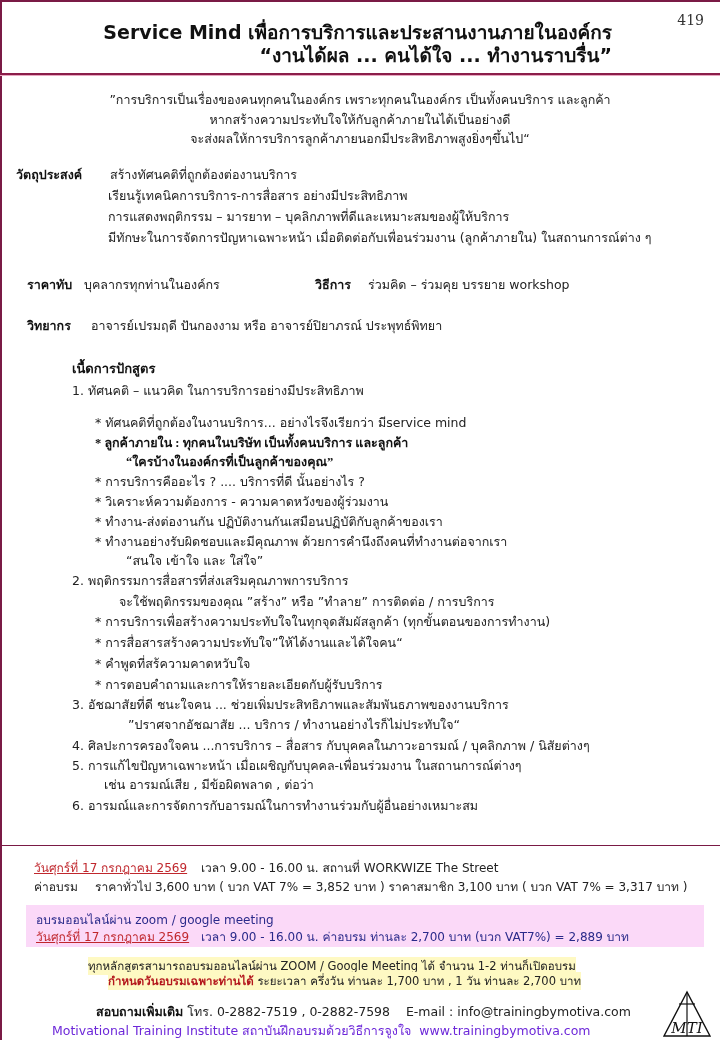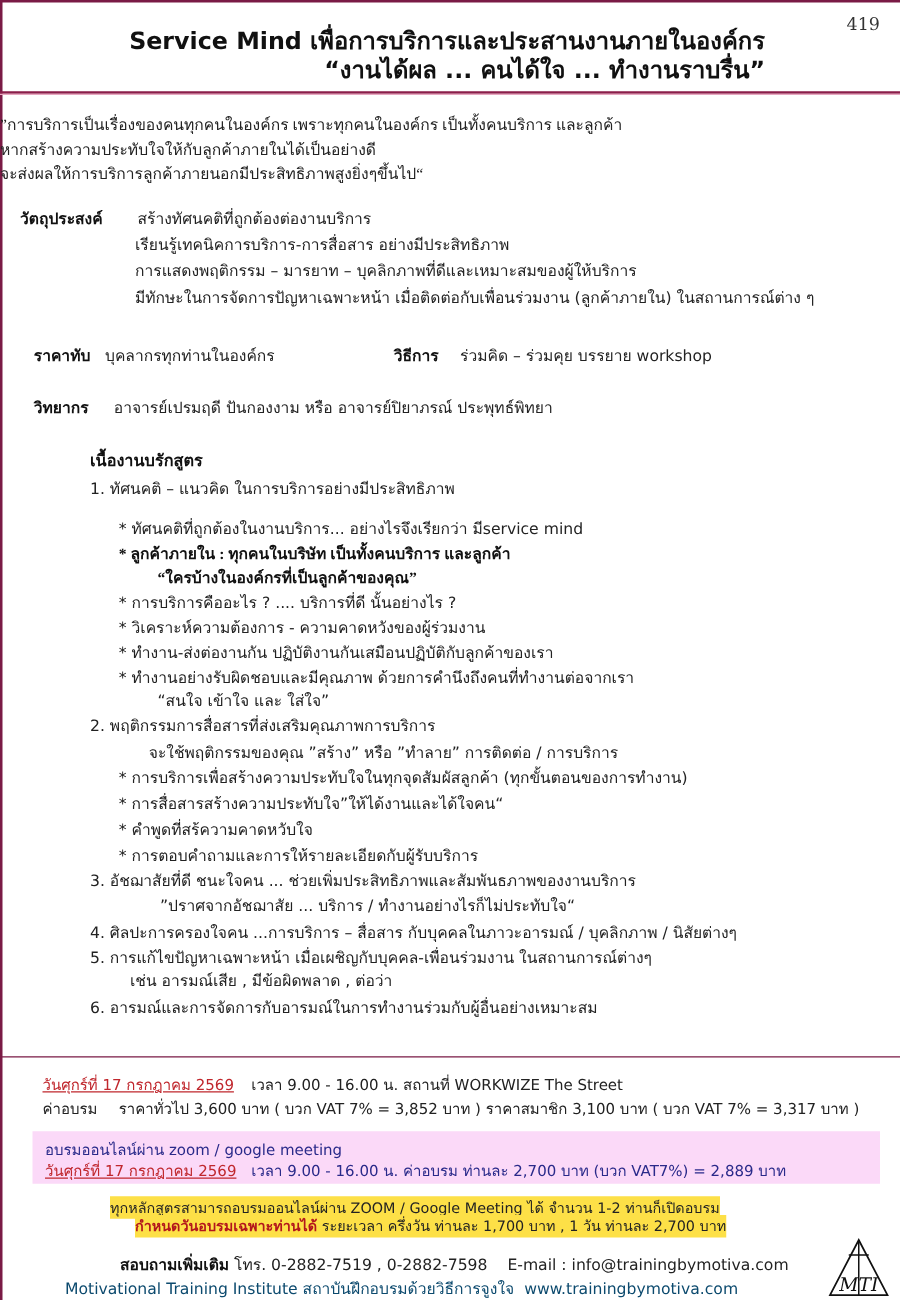--- a/index.html
+++ b/index.html
@@ -9,27 +9,27 @@
   .frame-top { position:absolute; left:0; top:0; width:720px; height:2px; background:#7a1a45; }
   .title-divider { position:absolute; left:0; top:73px; width:720px; height:2px; background:#8b1e4a; }
   .divider-pink { position:absolute; left:0; top:75px; width:720px; height:1px; background:#e8a7c0; }
   .info-divider { position:absolute; left:0; top:845px; width:720px; height:1px; background:#7a1a45; }
 
   .page-number { position:absolute; right:16px; top:12px; font-family:"DejaVu Serif",serif; font-size:14px; color:#333; }
   .title { position:absolute; left:0; width:612px; text-align:right; font-weight:bold; color:#111; }
   .title.l1 { top:17px; font-size:19px; }
   .title.l2 { top:40px; font-size:19px; }
 
-  .quote { position:absolute; left:0; width:720px; text-align:left; font-size:12.5px; color:#222;font-family:Liberation Serif, serif; }
+  .quote { position:absolute; left:0; width:720px; text-align:center; font-size:12.5px; color:#222; }
 
   .t { position:absolute; font-size:12.5px; color:#222; white-space:nowrap; }
   .b { font-weight:bold; color:#111;font-family:Liberation Serif, serif; }
 
   .pink-band { position:absolute; left:26px; top:905px; width:678px; height:42px; background:#fbd9f8; }
-  .yellow-hl { background:#fde047; }
+  .yellow-hl { background:#fef9c3; }
   .red { color:#c0272d;text-decoration:underline; }
   .navy { color:#2a2a8a; }
   .darkred { color:#b3161c; font-weight:bold;margin-top:36px; }
 
   .logo { position:absolute; left:662px; top:990px; width:50px; height:48px; }
 </style>
 </head>
 <body>
 
 <div class="frame-top"></div>
@@ -53,21 +53,21 @@
 <div class="t" style="left:108px; top:228px">มีทักษะในการจัดการปัญหาเฉพาะหน้า เมื่อติดต่อกับเพื่อนร่วมงาน (ลูกค้าภายใน) ในสถานการณ์ต่าง ๆ</div>
 
 <div class="t b" style="left:27px; top:275px">ราคาทับ</div>
 <div class="t" style="left:84px; top:275px">บุคลากรทุกท่านในองค์กร</div>
 <div class="t b" style="left:315px; top:275px">วิธีการ</div>
 <div class="t" style="left:368px; top:275px">ร่วมคิด – ร่วมคุย  บรรยาย  workshop</div>
 
 <div class="t b" style="left:27px; top:316px">วิทยากร</div>
 <div class="t" style="left:91px; top:316px">อาจารย์เปรมฤดี  ปันกองงาม  หรือ อาจารย์ปิยาภรณ์ ประพุทธ์พิทยา</div>
 
-<div class="t b" style="left:72px; top:358px; font-size:13px">เนื้องานบรักสูตร</div>
+<div class="t b" style="left:72px; top:358px; font-size:13px">เนื้ดการปักสูตร</div>
 
 <div class="t" style="left:72px; top:381px">1. ทัศนคติ – แนวคิด ในการบริการอย่างมีประสิทธิภาพ</div>
 <div class="t" style="left:95px; top:413px">* ทัศนคติที่ถูกต้องในงานบริการ... อย่างไรจึงเรียกว่า มีservice mind</div>
 <div class="t b" style="left:95px; top:433px">* ลูกค้าภายใน :  ทุกคนในบริษัท  เป็นทั้งคนบริการ  และลูกค้า</div>
 <div class="t b" style="left:126px; top:452px">“ใครบ้างในองค์กรที่เป็นลูกค้าของคุณ”</div>
 <div class="t" style="left:95px; top:472px">* การบริการคืออะไร ? .... บริการที่ดี  นั้นอย่างไร ?</div>
 <div class="t" style="left:95px; top:492px">* วิเคราะห์ความต้องการ - ความคาดหวังของผู้ร่วมงาน</div>
 <div class="t" style="left:95px; top:512px">* ทำงาน-ส่งต่องานกัน ปฏิบัติงานกันเสมือนปฏิบัติกับลูกค้าของเรา</div>
 <div class="t" style="left:95px; top:532px">* ทำงานอย่างรับผิดชอบและมีคุณภาพ ด้วยการคำนึงถึงคนที่ทำงานต่อจากเรา</div>
 <div class="t" style="left:126px; top:551px">“สนใจ เข้าใจ และ ใส่ใจ”</div>
@@ -93,20 +93,20 @@
 
 <div class="pink-band"></div>
 <div class="t navy" style="left:36px; top:910px; font-size:12px">อบรมออนไลน์ผ่าน zoom / google meeting</div>
 <div class="t red" style="left:36px; top:927px; font-size:12px">วันศุกร์ที่ 17 กรกฎาคม 2569</div>
 <div class="t navy" style="left:201px; top:927px; font-size:12px">เวลา  9.00 - 16.00 น. ค่าอบรม ท่านละ  2,700 บาท  (บวก VAT7%) = 2,889 บาท</div>
 
 <div class="t yellow-hl" style="left:88px; top:957px; font-size:11.5px; color:#222">ทุกหลักสูตรสามารถอบรมออนไลน์ผ่าน ZOOM / Google  Meeting ได้  จำนวน 1-2 ท่านก็เปิดอบรม</div>
 <div class="t yellow-hl" style="left:108px; top:972px; font-size:11.5px; color:#222"><span class="darkred">กำหนดวันอบรมเฉพาะท่านได้</span><span> ระยะเวลา ครึ่งวัน ท่านละ 1,700 บาท  ,  1 วัน ท่านละ 2,700 บาท</span></div>
 
 <div class="t" style="left:96px; top:1002px; font-size:12.5px"><span class="b">สอบถามเพิ่มเติม</span> <span>โทร. 0-2882-7519 , 0-2882-7598</span>&nbsp;&nbsp;&nbsp;&nbsp;<span>E-mail : info@trainingbymotiva.com</span></div>
-<div class="t" style="left:52px; top:1021px; font-size:12.5px; color:#0c4a6e"><span>Motivational Training Institute  สถาบันฝึกอบรมด้วยวิธีการจูงใจ</span>&nbsp;&nbsp;<span>www.trainingbymotiva.com</span></div>
+<div class="t" style="left:52px; top:1021px; font-size:12.5px; color:#6d28d9"><span>Motivational Training Institute  สถาบันฝึกอบรมด้วยวิธีการจูงใจ</span>&nbsp;&nbsp;<span>www.trainingbymotiva.com</span></div>
 
 <svg class="logo" viewBox="0 0 50 48">
   <polygon points="25,2 2,46 48,46" fill="none" stroke="#111" stroke-width="1.4"></polygon>
   <line x1="25" y1="2" x2="25" y2="46" stroke="#111" stroke-width="1.2"></line>
   <line x1="17" y1="14" x2="33" y2="14" stroke="#111" stroke-width="1.2"></line>
   <text x="25" y="43" text-anchor="middle" font-family="DejaVu Serif, serif" font-size="15" font-style="italic" fill="#111">MTI</text>
 </svg>
 
 </body></html>

